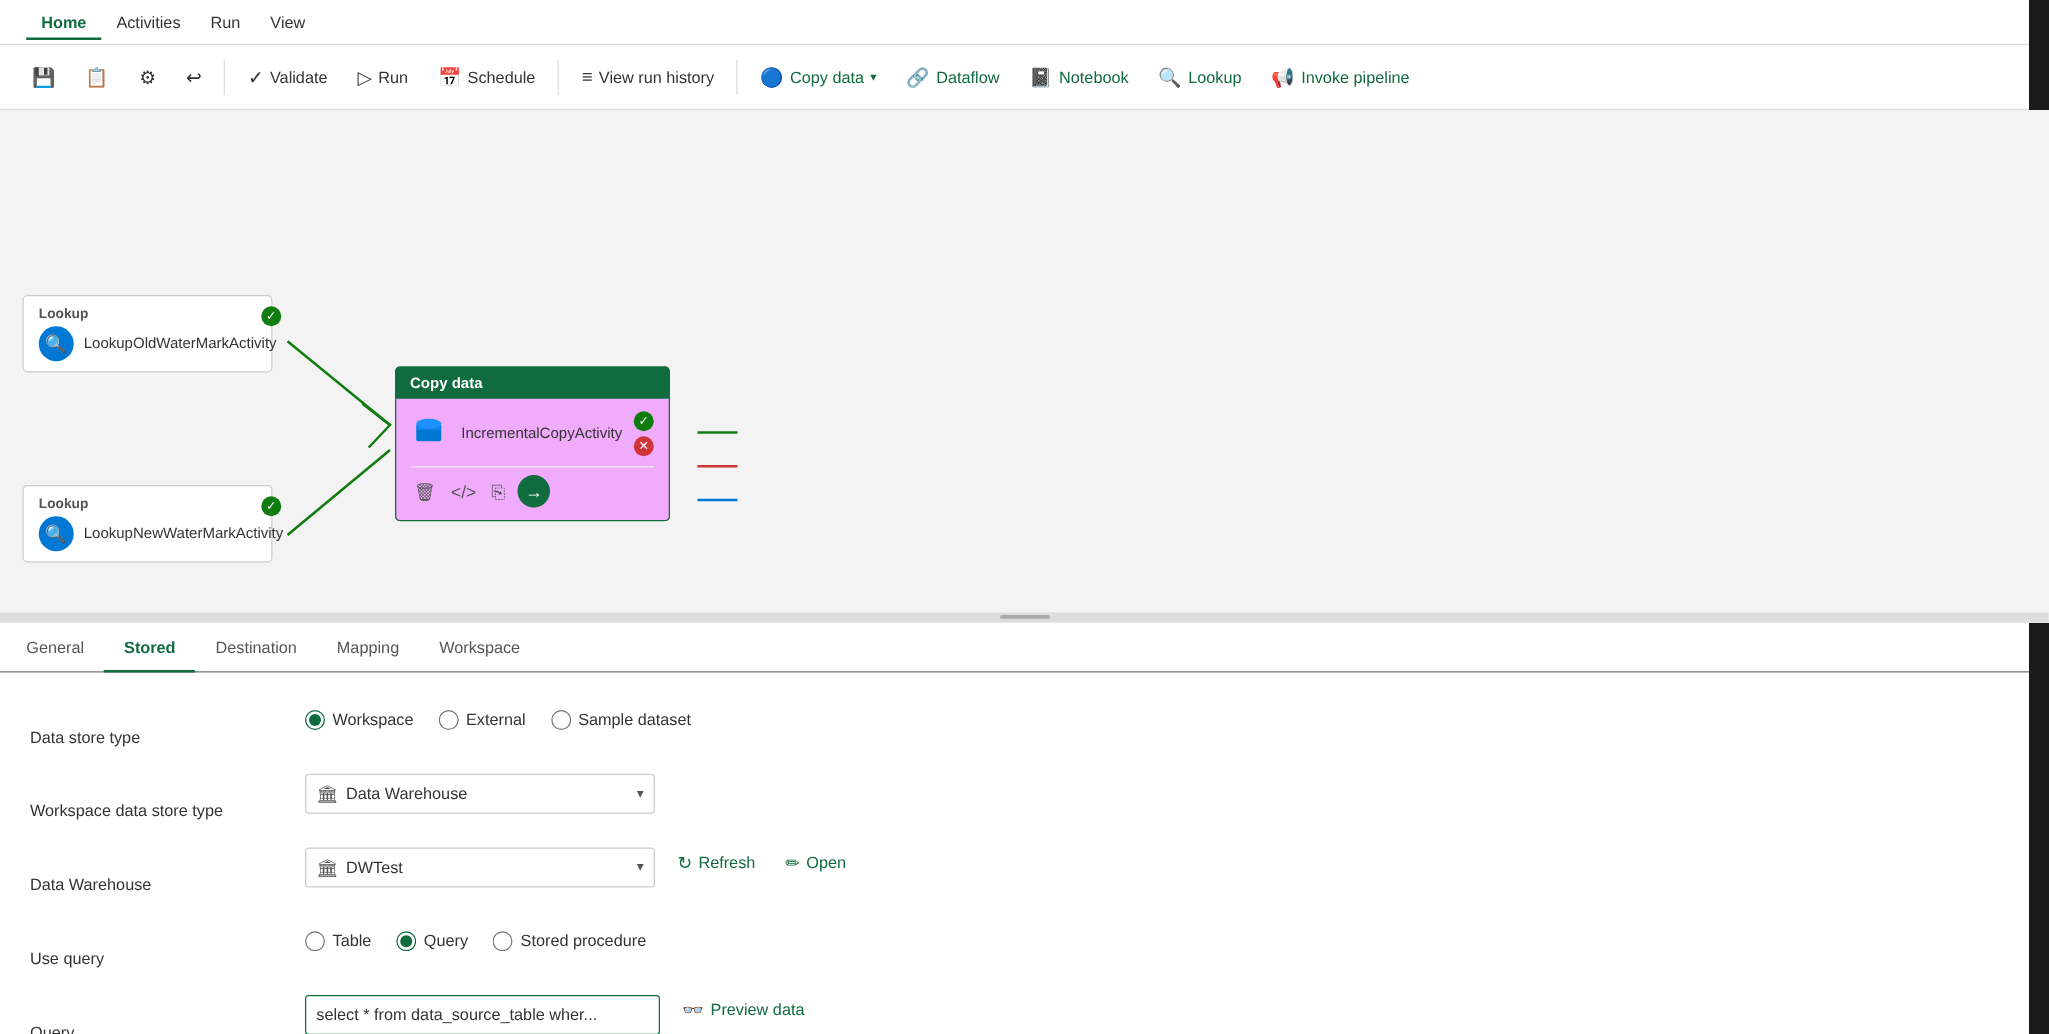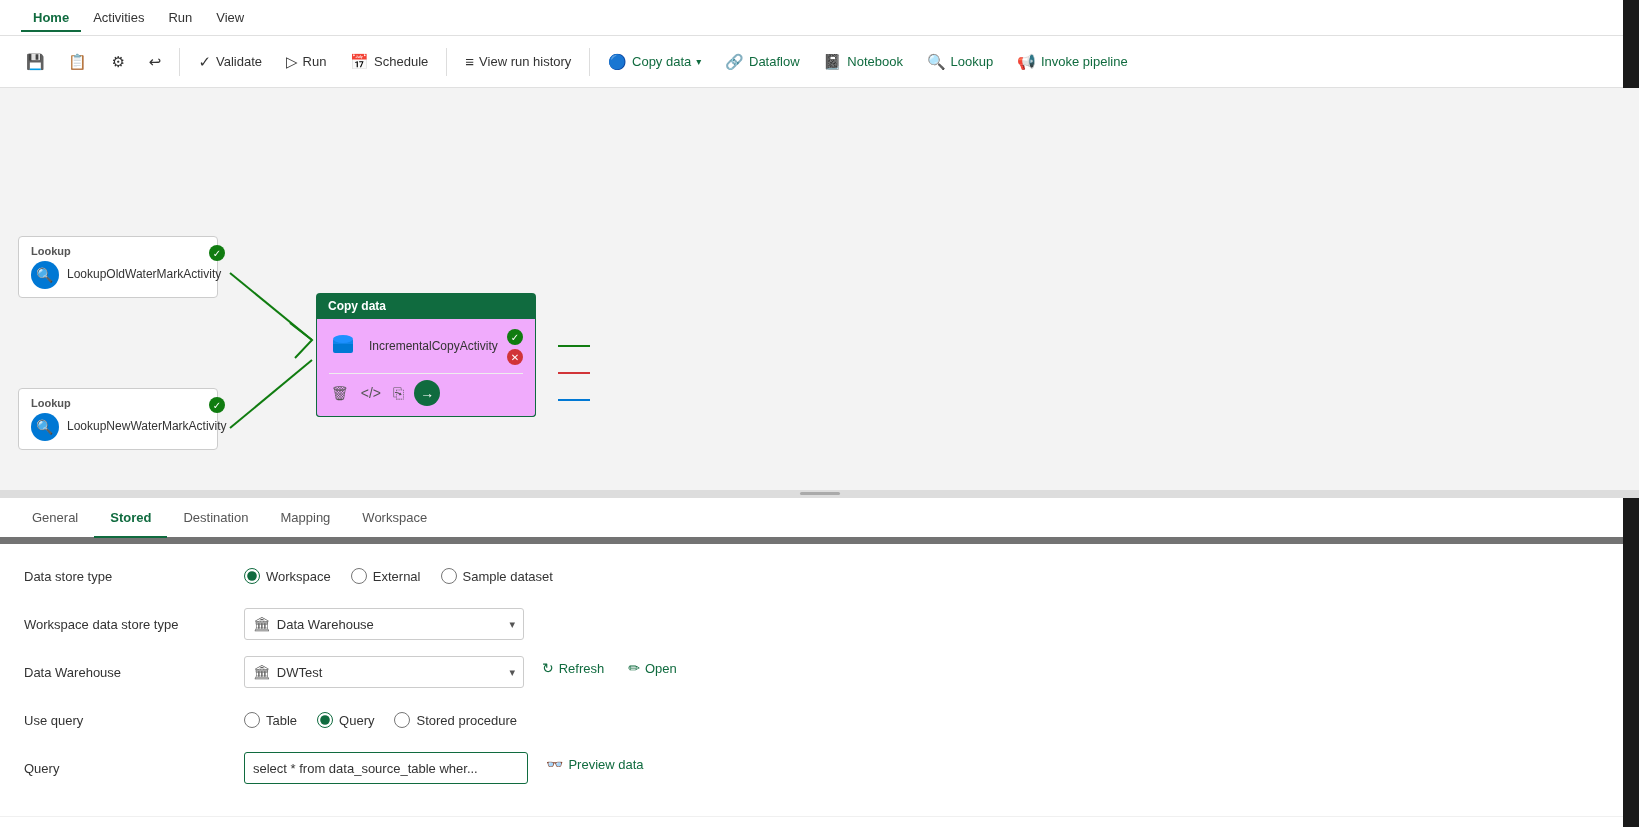--- a/index.html
+++ b/index.html
@@ -191,22 +191,22 @@
 
     
     .bottom-panel {
       background: #fff;
       padding: 0;
     }
 
     
     .tabs {
       display: flex;
-      border-bottom: 7px solid #737373;
-      padding: 0 16px;
+      border-bottom: 1px solid #737373;
+      padding: 0 5px;
     }
     .tab {
       padding: 12px 16px;
       font-size: 13px;
       cursor: pointer;
       color: #555;
       position: relative;
     }
     .tab.active {
       color: #106b3f;
@@ -230,20 +230,21 @@
       align-items: center;
       margin-bottom: 16px;
       min-height: 32px;
     }
     .form-label {
       width: 220px;
       font-size: 13px;
       color: #333;
       font-weight: 500;
       flex-shrink: 0;
+      margin-top: 28px;
     }
     .form-control {
       display: flex;
       align-items: flex-start;
       gap: 12px;
       flex: 1;
     }
     .radio-group {
       display: flex;
       align-items: center;

